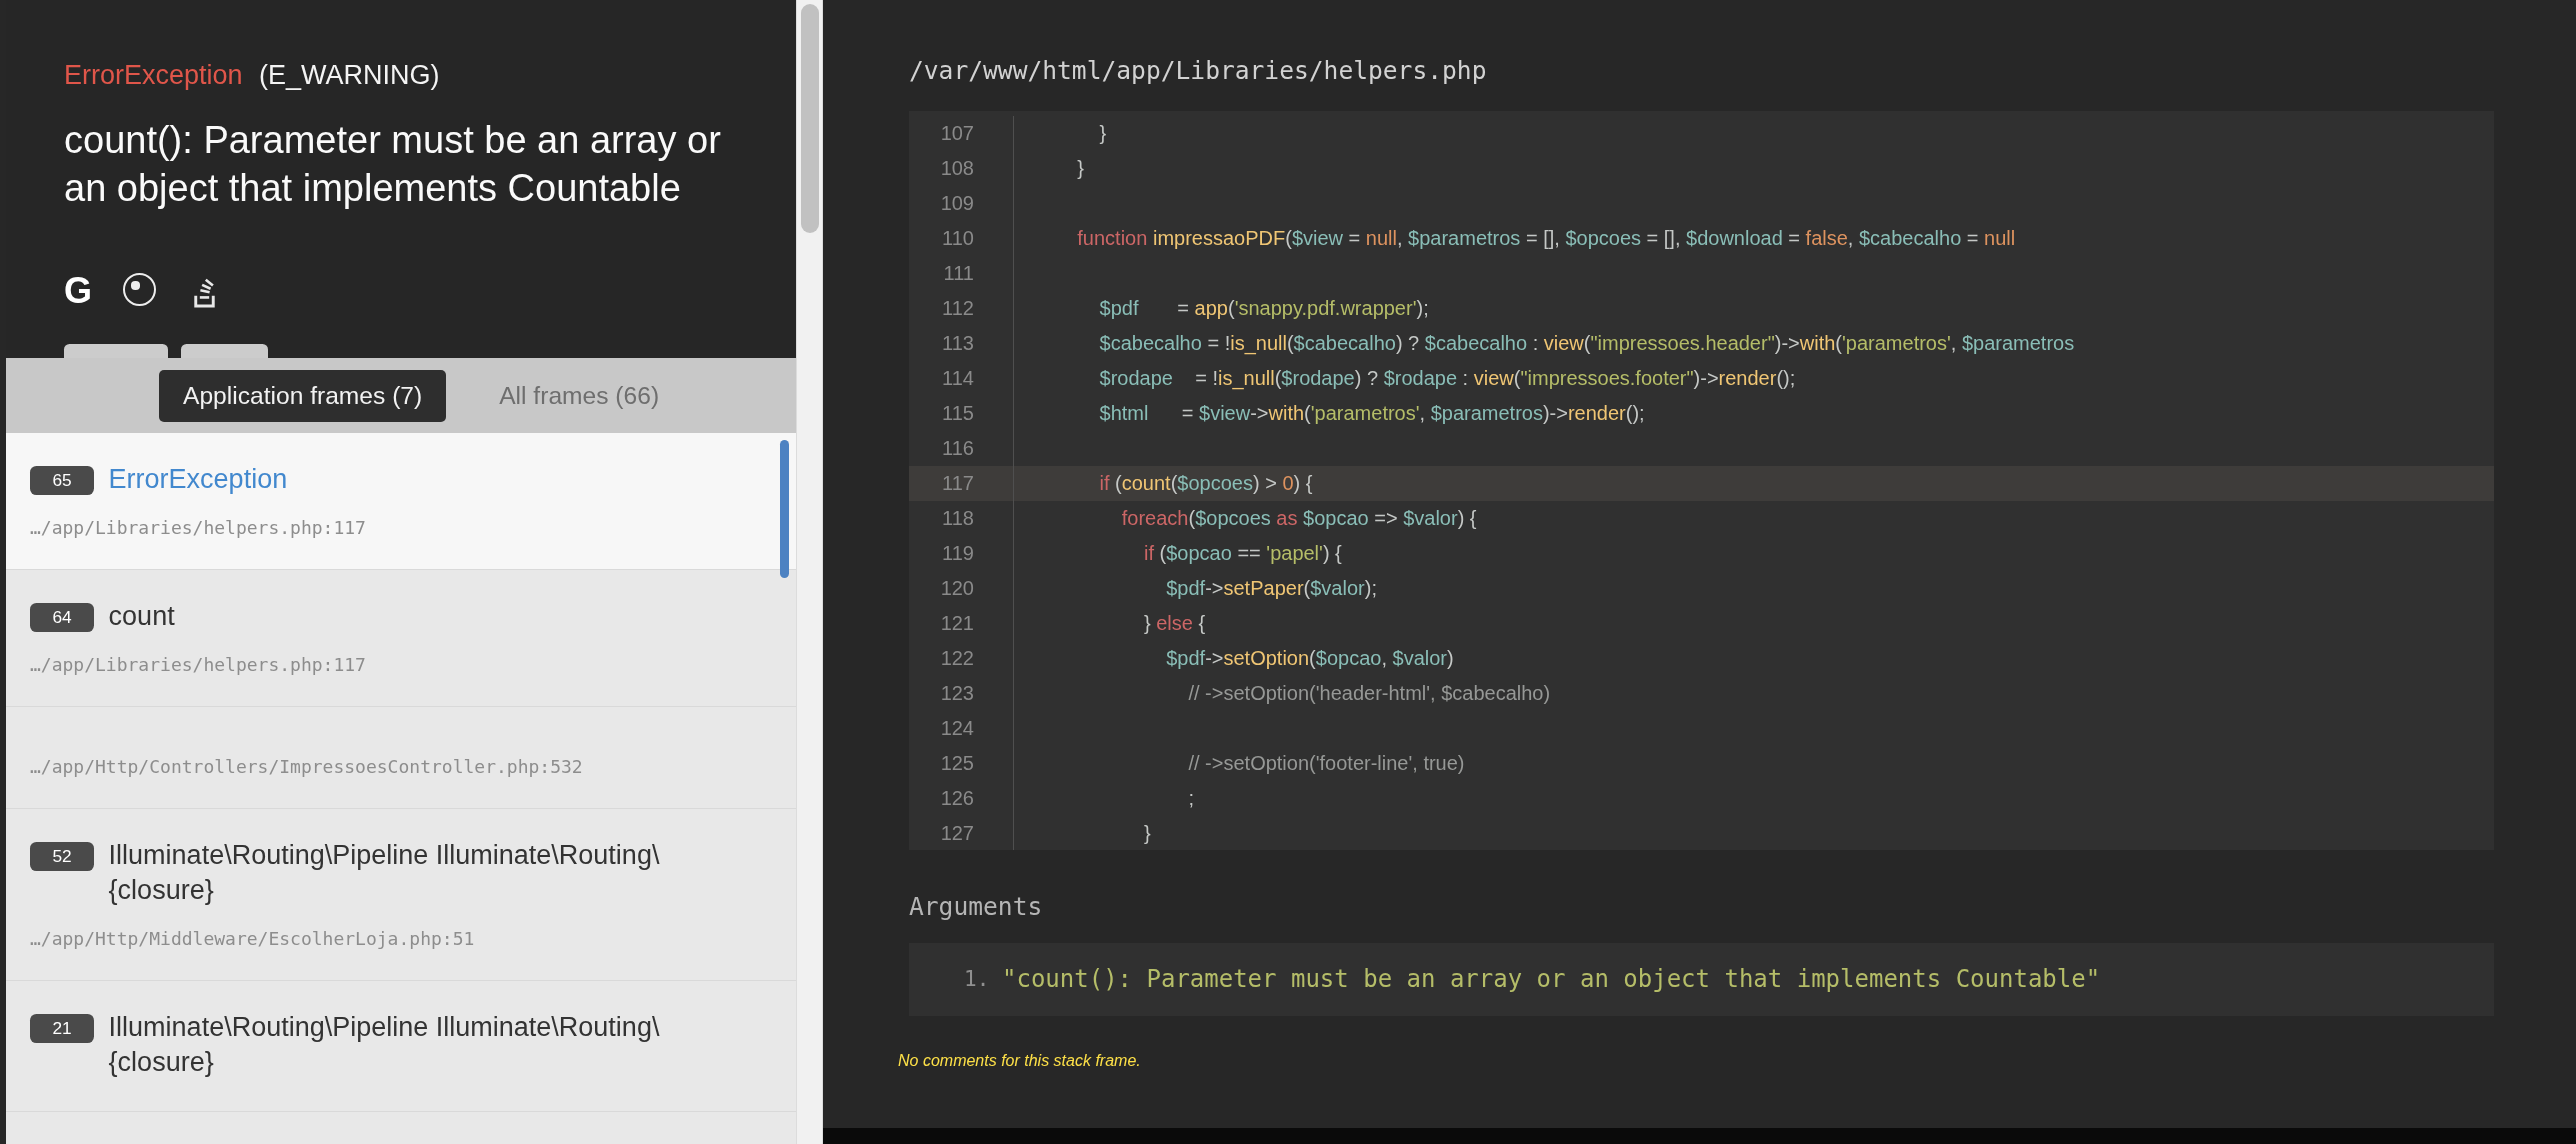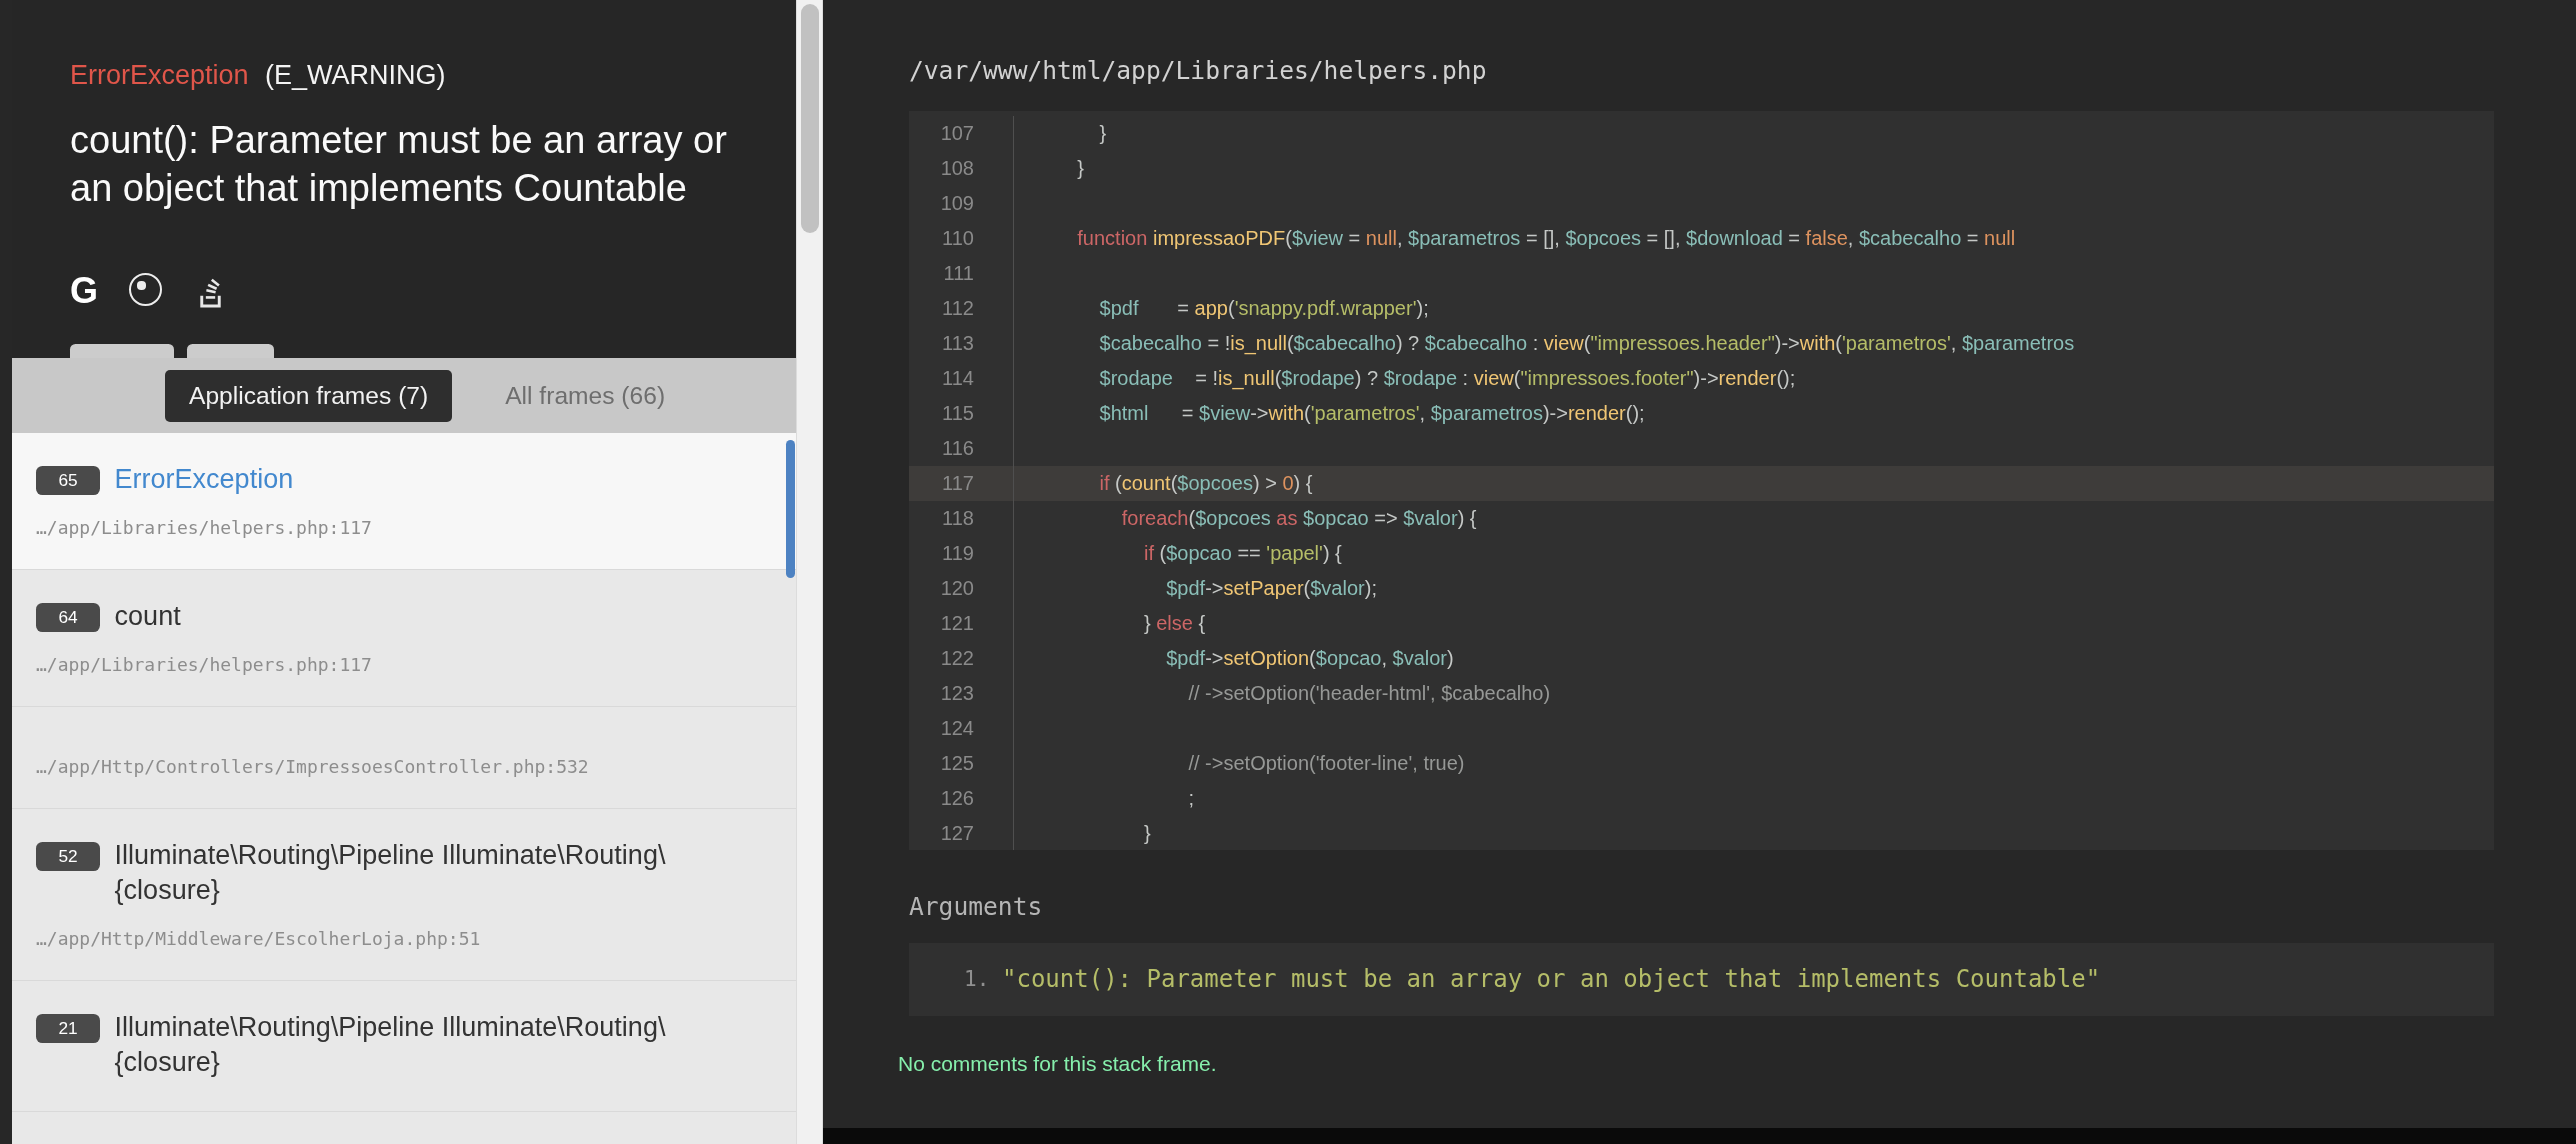--- a/index.html
+++ b/index.html
@@ -1,20 +1,20 @@
 <!DOCTYPE html>
 <html style="font-size:14.6px"><head>
 <meta charset="utf-8">
 <style>
   html,body{margin:0;padding:0;background:#272727;}
   body{width:2576px;height:1144px;overflow:hidden;position:relative;
        font-family:"Liberation Sans",sans-serif;-webkit-font-smoothing:antialiased;}
 
   
-  .left-panel{position:absolute;left:12px;top:0;width:796px;height:1144px;background:#e8e8e8;}
+  .left-panel{position:absolute;left:6px;top:0;width:796px;height:1144px;background:#e8e8e8;}
   .exc-header{position:relative;height:358px;background:#262626;}
   .exc-class{position:absolute;left:58px;top:60px;font-size:27px;}
   .exc-name{color:#e0564a;}
   .exc-sev{color:#f4f4f4;margin-left:9px;}
   .exc-msg{position:absolute;left:58px;top:116px;width:673px;margin:0;
            font-size:38px;line-height:48px;font-weight:400;color:#fafafa;}
   .search-row{position:absolute;left:58px;top:269px;display:flex;align-items:center;gap:31px;height:44px;}
   .g-glyph{color:#ffffff;font-weight:700;font-size:36px;line-height:44px;}
   .ddg-circle{display:inline-block;width:29px;height:29px;border:2.7px solid #ededed;border-radius:50%;position:relative;}
   .ddg-circle::after{content:"";position:absolute;left:6.4px;top:6.4px;width:8.2px;height:8.2px;border-radius:50%;background:#ededed;}
@@ -53,21 +53,21 @@
   .code-line .gut{flex:0 0 1.8px;background:#4f4f4f;}
   .code-line .code-text{flex:1;min-width:0;overflow:hidden;padding-left:14.6px;color:#c5c8c6;}
   .t-p{color:#c5c8c6}.t-k{color:#cc6666}.t-f{color:#f0c674}.t-v{color:#8abeb7}
   .t-s{color:#b5bd68}.t-n{color:#de935f}.t-c{color:#969896}
 
   .args-label{margin:42px 82px 0 86px;font-family:"DejaVu Sans Mono",monospace;font-size:24.6px;color:#b5b5b5;}
   .args-box{margin:22px 82px 0 86px;background:#303030;padding:20px 0;}
   .arg-item{display:flex;font-family:"DejaVu Sans Mono",monospace;font-size:24px;line-height:33px;}
   .arg-num{flex:0 0 auto;margin-left:55px;margin-right:12.7px;color:#8f8f8f;font-size:21px;}
   .arg-val{color:#b5bd68;}
-  .comments{margin:36px 82px 0 75px;font-size:21px;color:#86efac;}
+  .comments{margin:36px 82px 0 75px;font-size:16px;color:#fde047;font-style:italic;}
   .bottom-bar{position:absolute;bottom:0;left:0;width:100%;height:16.4px;background:#0a0a0a;}
 </style>
 </head>
 <body>
 
 <div class="app">
 
   <aside class="left-panel">
     <header class="exc-header">
       <div class="exc-class">

